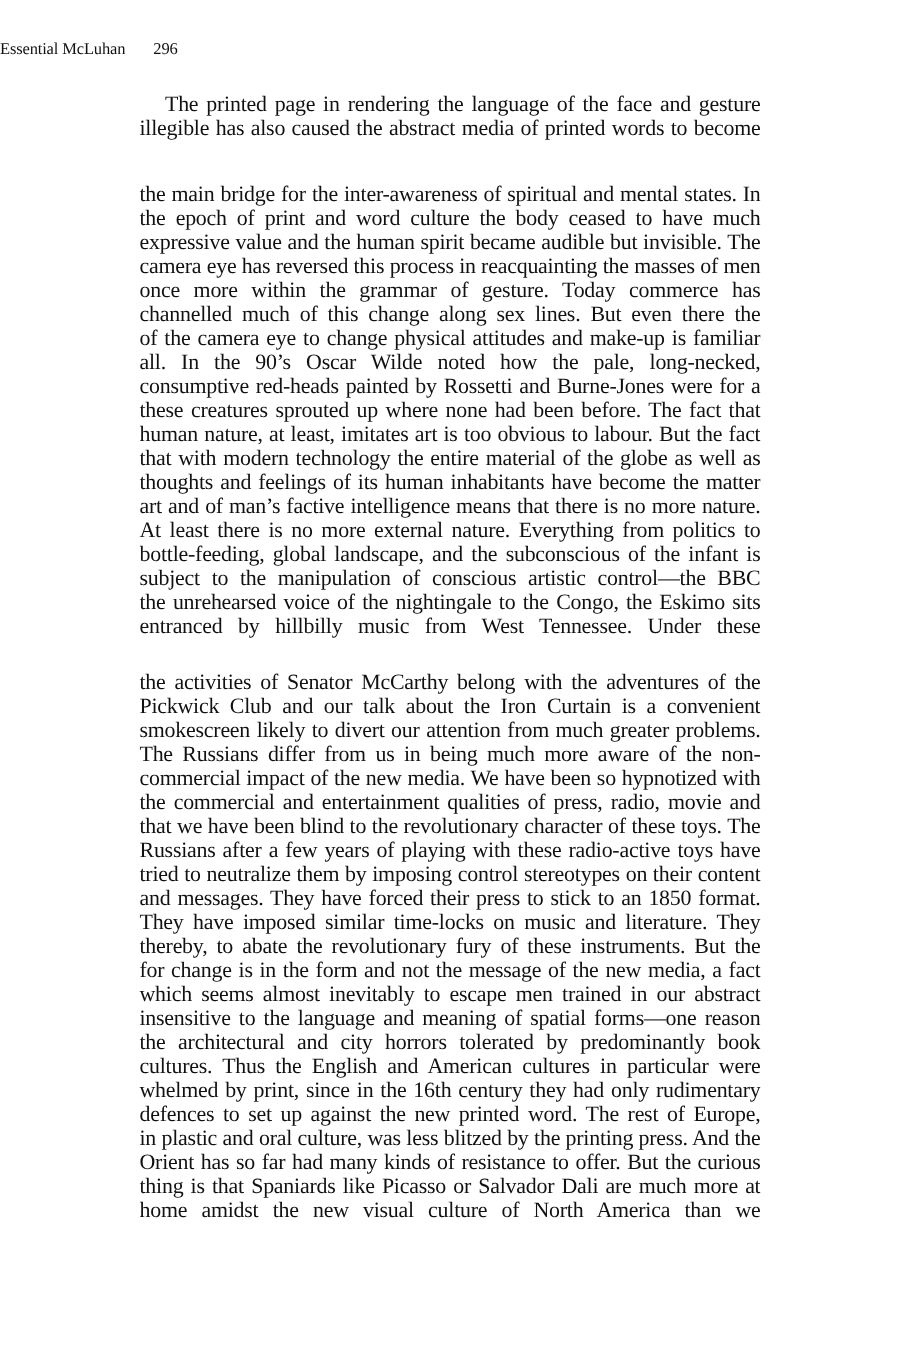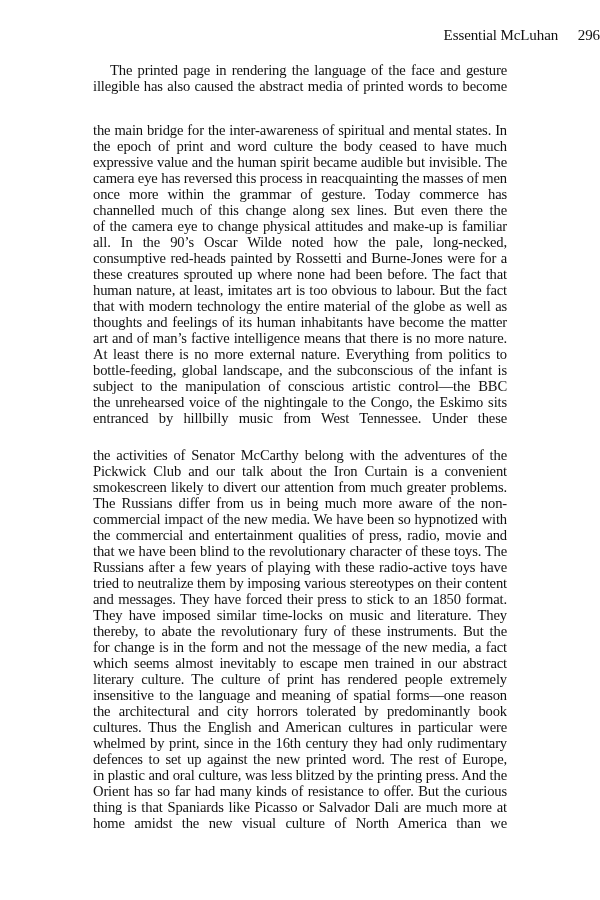--- a/index.html
+++ b/index.html
@@ -1,21 +1,21 @@
 <!DOCTYPE html>
 <html><head>
   <meta charset="utf-8">
   <style>
     html, body { margin: 0; padding: 0; background: #ffffff; }
     body { width: 600px; height: 900px; position: relative; overflow: hidden; }
     .page-header {
       position: absolute; top: 27px; left: 0; width: 600px;
-      text-align: right;
+      text-align: left;
       font-family: "Liberation Serif", serif;
-      font-size: 15px; color: #111;
+      font-size: 11px; color: #111;
       letter-spacing: -0.1px;
     }
     .page-header .page-num { margin-left: 16px; }
     .body-text {
       position: absolute; top: 62px; left: 93px; width: 414px;
       font-family: "Liberation Serif", serif;
       font-size: 14.6px; line-height: 16px; color: #111;
       text-align: justify;
       letter-spacing: -0.15px;
       margin: 0;
@@ -55,27 +55,26 @@
     <span class="line" style="white-space: normal; overflow: hidden;">the unrehearsed voice of the nightingale to the Congo, the Eskimo sits</span>
     <span class="line" style="white-space: normal; overflow: hidden;">entranced by hillbilly music from West Tennessee. Under these conditions</span>
     <span class="line" style="white-space: normal; overflow: hidden; margin-top: 21px;">the activities of Senator McCarthy belong with the adventures of the</span>
     <span class="line" style="white-space: normal; overflow: hidden;">Pickwick Club and our talk about the Iron Curtain is a convenient</span>
     <span class="line" style="white-space: normal; overflow: hidden;">smokescreen likely to divert our attention from much greater problems.</span>
     <span class="line" style="white-space: normal; overflow: hidden;">The Russians differ from us in being much more aware of the non-</span>
     <span class="line" style="white-space: normal; overflow: hidden;">commercial impact of the new media. We have been so hypnotized with</span>
     <span class="line" style="white-space: normal; overflow: hidden;">the commercial and entertainment qualities of press, radio, movie and TV</span>
     <span class="line" style="white-space: normal; overflow: hidden;">that we have been blind to the revolutionary character of these toys. The</span>
     <span class="line" style="white-space: normal; overflow: hidden;">Russians after a few years of playing with these radio-active toys have</span>
-    <span class="line" style="white-space: normal; overflow: hidden;">tried to neutralize them by imposing various stereotypes on their content</span>
+    <span class="line" style="white-space: normal; overflow: hidden;">tried to neutralize them by imposing control stereotypes on their content</span>
     <span class="line" style="white-space: normal; overflow: hidden;">and messages. They have forced their press to stick to an 1850 format.</span>
     <span class="line" style="white-space: normal; overflow: hidden;">They have imposed similar time-locks on music and literature. They hope,</span>
     <span class="line" style="white-space: normal; overflow: hidden;">thereby, to abate the revolutionary fury of these instruments. But the fury</span>
     <span class="line" style="white-space: normal; overflow: hidden;">for change is in the form and not the message of the new media, a fact</span>
     <span class="line" style="white-space: normal; overflow: hidden;">which seems almost inevitably to escape men trained in our abstract</span>
-    <span class="line" style="white-space: normal; overflow: hidden;">literary culture. The culture of print has rendered people extremely</span>
     <span class="line" style="white-space: normal; overflow: hidden;">insensitive to the language and meaning of spatial forms—one reason for</span>
     <span class="line" style="white-space: normal; overflow: hidden;">the architectural and city horrors tolerated by predominantly book</span>
     <span class="line" style="white-space: normal; overflow: hidden;">cultures. Thus the English and American cultures in particular were over-</span>
     <span class="line" style="white-space: normal; overflow: hidden;">whelmed by print, since in the 16th century they had only rudimentary</span>
     <span class="line" style="white-space: normal; overflow: hidden;">defences to set up against the new printed word. The rest of Europe, richer</span>
     <span class="line" style="white-space: normal; overflow: hidden;">in plastic and oral culture, was less blitzed by the printing press. And the</span>
     <span class="line" style="white-space: normal; overflow: hidden;">Orient has so far had many kinds of resistance to offer. But the curious</span>
     <span class="line" style="white-space: normal; overflow: hidden;">thing is that Spaniards like Picasso or Salvador Dali are much more at</span>
     <span class="line last" style="white-space: normal; overflow: hidden;">home amidst the new visual culture of North America than we ourselves.</span>
   </div>

